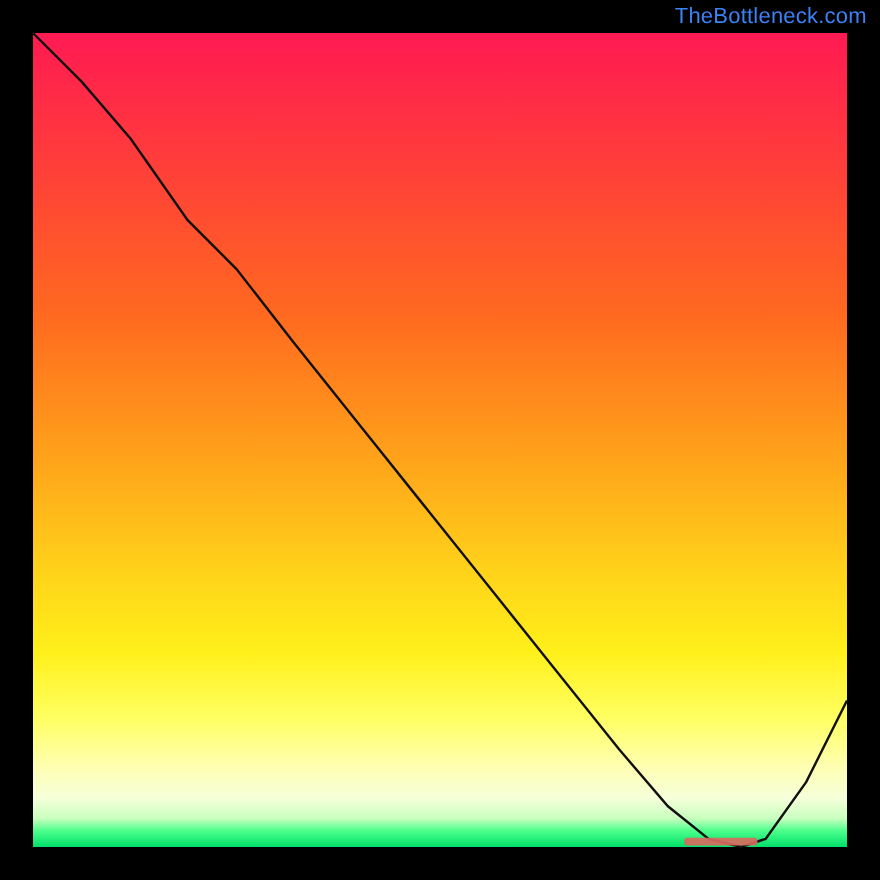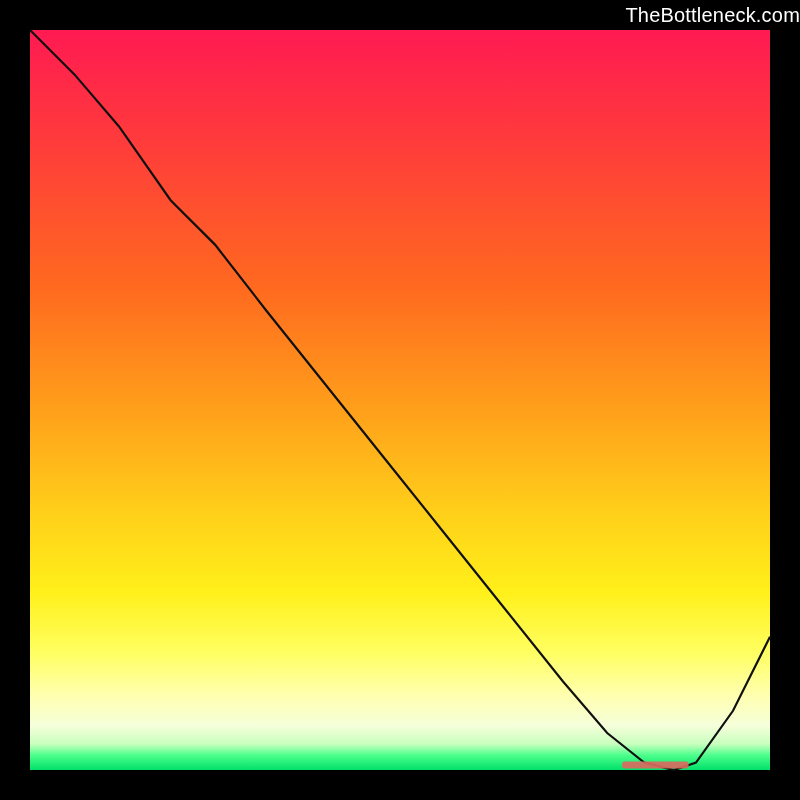--- a/index.html
+++ b/index.html
@@ -12,22 +12,22 @@
     overflow: hidden;
   }
   .container {
     position: relative;
     width: 800px;
     height: 800px;
   }
   .watermark {
     position: absolute;
     top: 4px;
-    right: 0;
-    color: #ffffff;
+    right: 12px;
+    color: #3b82f6;
     font-size: 20px;
     letter-spacing: 0.2px;
     font-weight: 500;
   }
   .plot-area {
     position: absolute;
     
     left: 30px;
     top: 30px;
     width: 740px;

